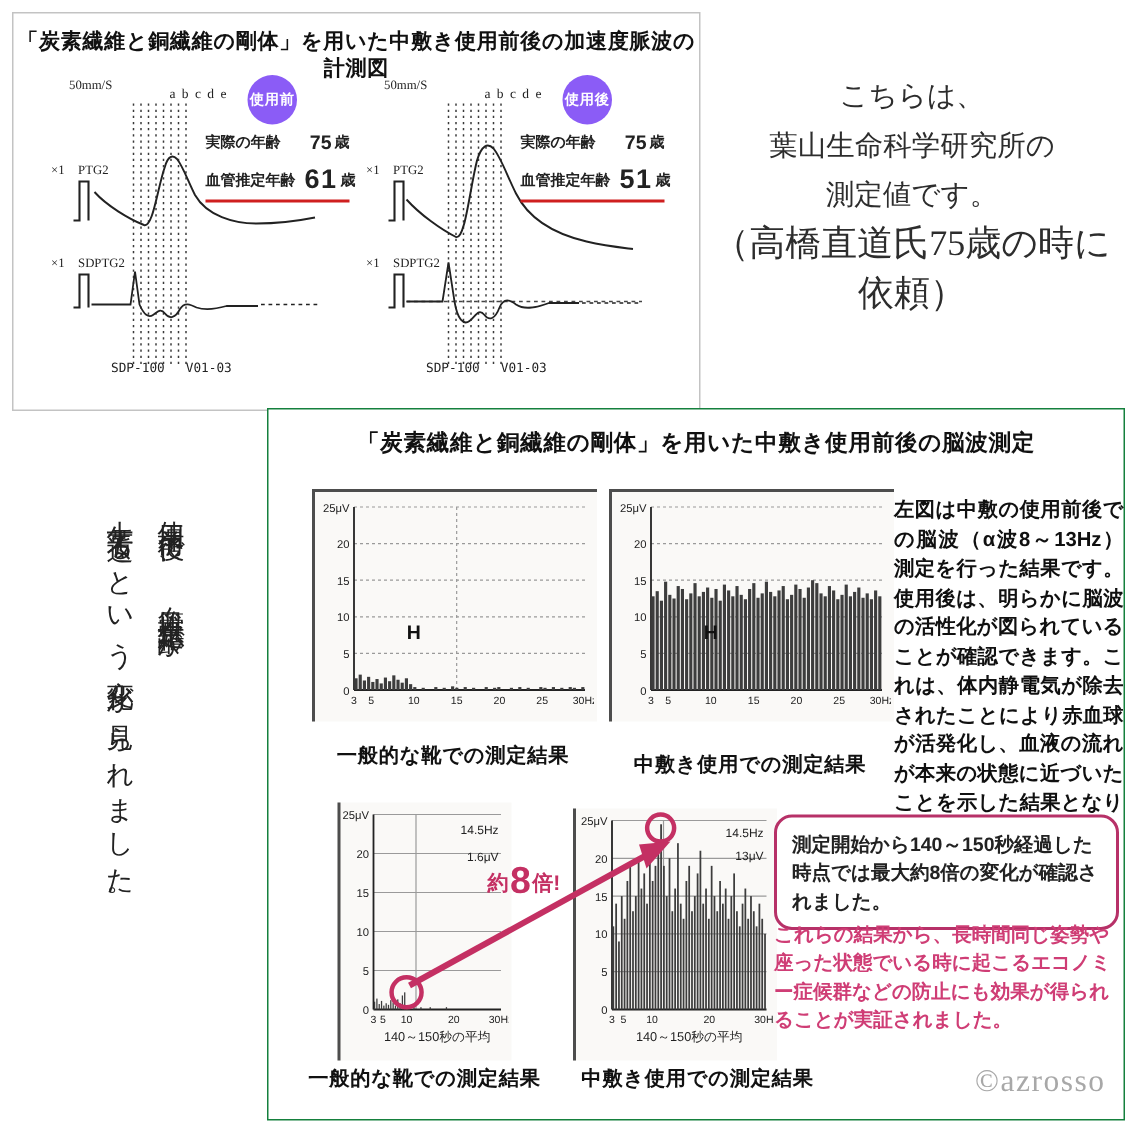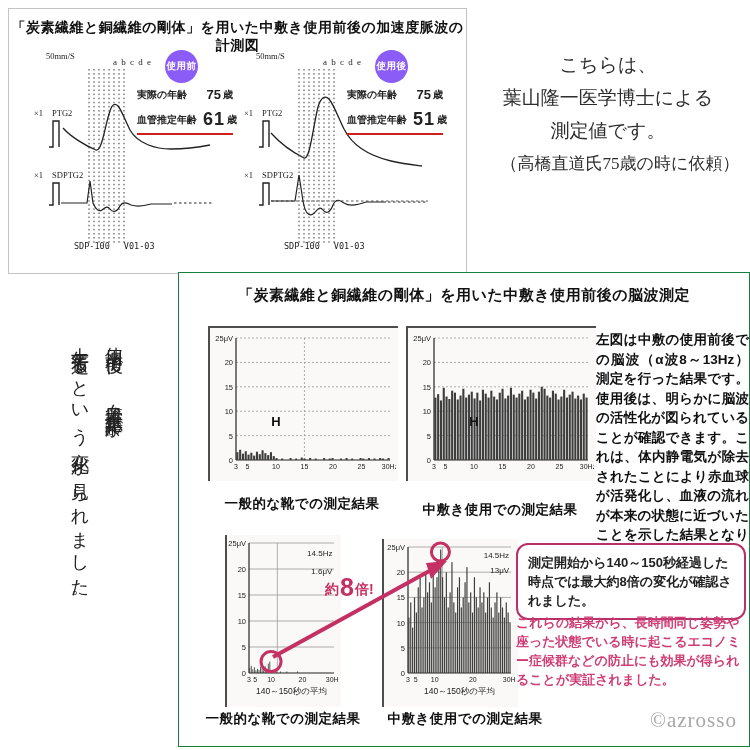--- a/index.html
+++ b/index.html
@@ -20,21 +20,21 @@
   .age-row .val{font-size:13px;margin:0 2px 0 6px;}
   .age-row.vasc{margin-top:7px;border-bottom:2.5px solid #cf1f1f;padding-bottom:3px;}
   .age-row.vasc .val{font-size:18px;letter-spacing:1px;}
   .trace-label{position:absolute;font-size:8.5px;color:#222;font-family:"Liberation Serif",serif;}
   .trace-label .scale{margin-right:9px;}
   .dev-label{position:absolute;left:48px;top:196px;font-size:8.5px;color:#222;font-family:"DejaVu Sans Mono",monospace;}
   .dev-label .ver{margin-left:14px;}
   
   .attribution{position:absolute;left:468px;top:48px;width:280px;text-align:center;
         font-family:"Liberation Serif","DejaVu Serif",serif;color:#2d2d2d;font-size:19px;line-height:33px;}
-  .attribution .small{font-size:17px;padding-left:24px;}
+  .attribution .small{font-size:24px;}
   
   .vertical-note{position:absolute;left:58px;top:333px;height:402px;writing-mode:vertical-rl;
         font-family:"Liberation Serif","DejaVu Serif",serif;font-size:18px;letter-spacing:3px;color:#222;}
   .vertical-note p{margin:0 10px;}
   
   .brain-panel{position:absolute;left:178px;top:272px;width:570px;height:473px;border:1px solid #15803d;background:#fff;}
   .brain-title{position:absolute;left:0;top:13px;width:100%;text-align:center;font-weight:bold;font-size:15px;color:#111;letter-spacing:.5px;}
   .chart-wrap{position:absolute;background:#faf9f7;}
   .chart-wrap.scan-tl{border-top:2px solid #4d4d4d;border-left:2px solid #4d4d4d;}
   .chart-wrap.scan-l{border-left:2px solid #4d4d4d;}
@@ -143,21 +143,21 @@
         <span class="scale">×1</span><span>SDPTG2</span>
       </span>
       <span class="dev-label">
         <span>SDP-100</span><span class="ver">V01-03</span>
       </span>
     </div>
   </div>
 
   <div class="attribution">
     <div>こちらは、</div>
-    <div>葉山隆一医学博士による</div>
+    <div>葉山生命科学研究所の</div>
     <div>測定値です。</div>
     <div class="small">（高橋直道氏75歳の時に依頼）</div>
   </div>
 
   <div class="vertical-note">
     <p>使用前後で、血管推定年齢が</p>
     <p>十年若返るという変化が見られました。</p>
   </div>
 
   <div class="brain-panel">

